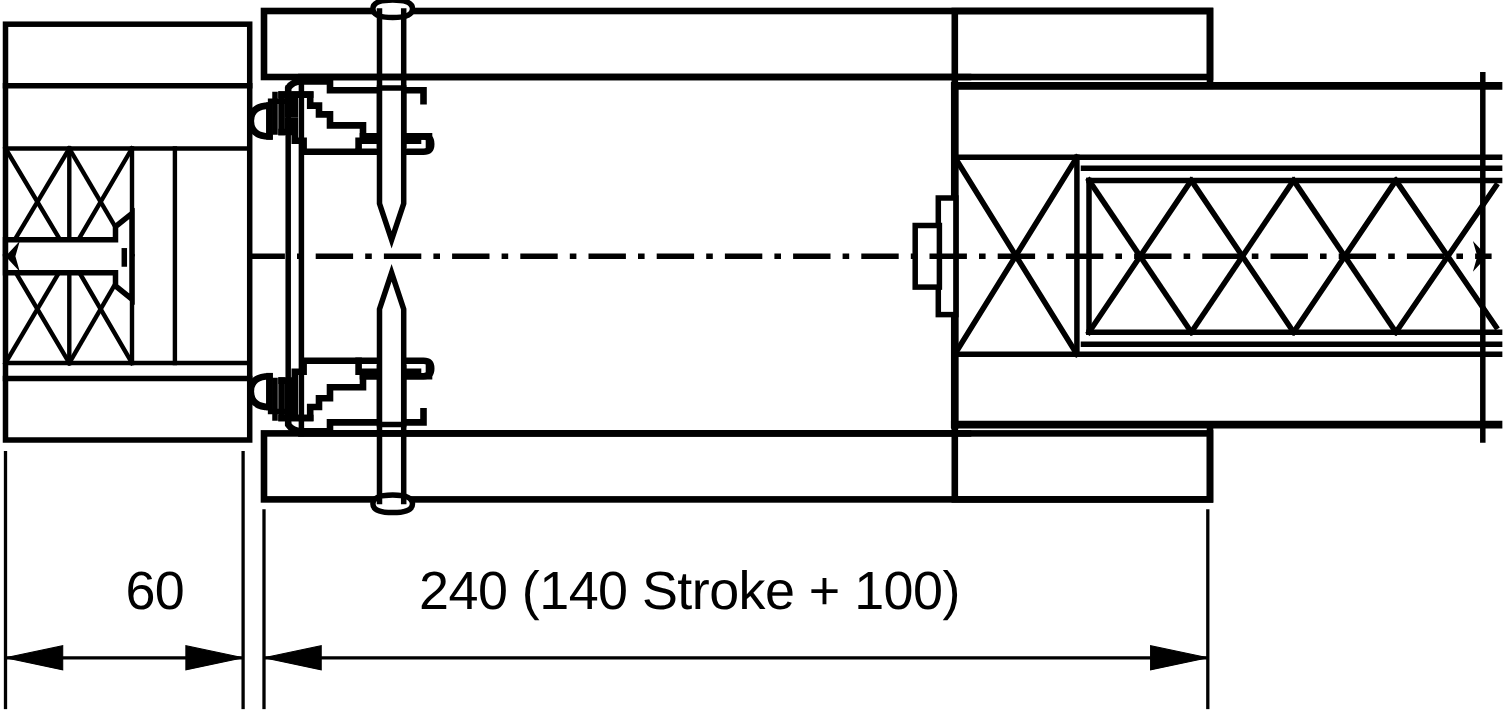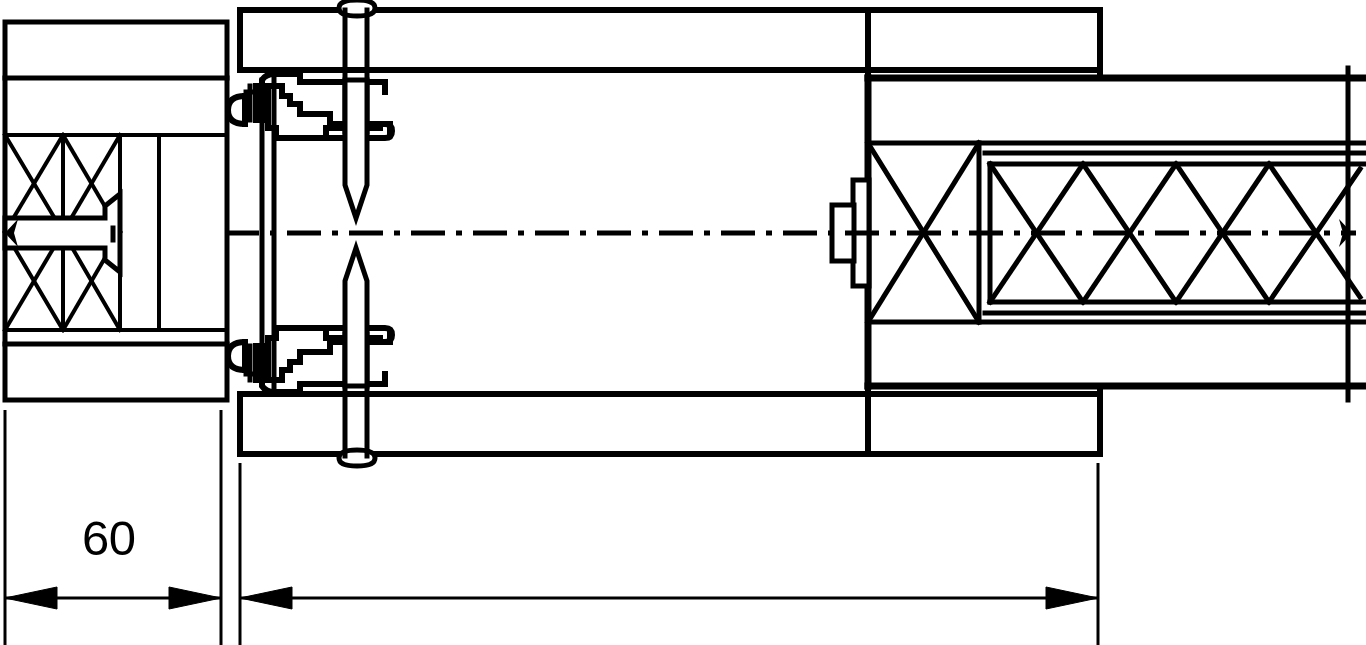--- a/index.html
+++ b/index.html
@@ -26,20 +26,21 @@
     height: 645px;
   }
   .dim-text {
     position: absolute;
     color: #000000;
     font-family: "Liberation Sans", sans-serif;
     font-weight: 400;
     white-space: nowrap;
     line-height: 1;
     letter-spacing: -0.5px;
+    margin-left: 32px;
   }
   #dim-60-text {
     left: 82px;
     top: 514px;
     font-size: 49px;
   }
   #dim-240-text {
     left: 349px;
     top: 514px;
     font-size: 49px;
@@ -248,14 +249,15 @@
         <line x1="240" y1="598" x2="1098" y2="598" stroke-width="3"></line>
         <use href="#arrowL" x="240" y="598"></use>
         <use href="#arrowR" x="1098" y="598"></use>
       </g>
     </g>
 
   </svg>
 
   <div class="dim-text" id="dim-60-text">60</div>
 
+  <div class="dim-text" id="dim-240-text">240 (140 Stroke + 100)</div>
 
 </div>
 
 </body></html>

